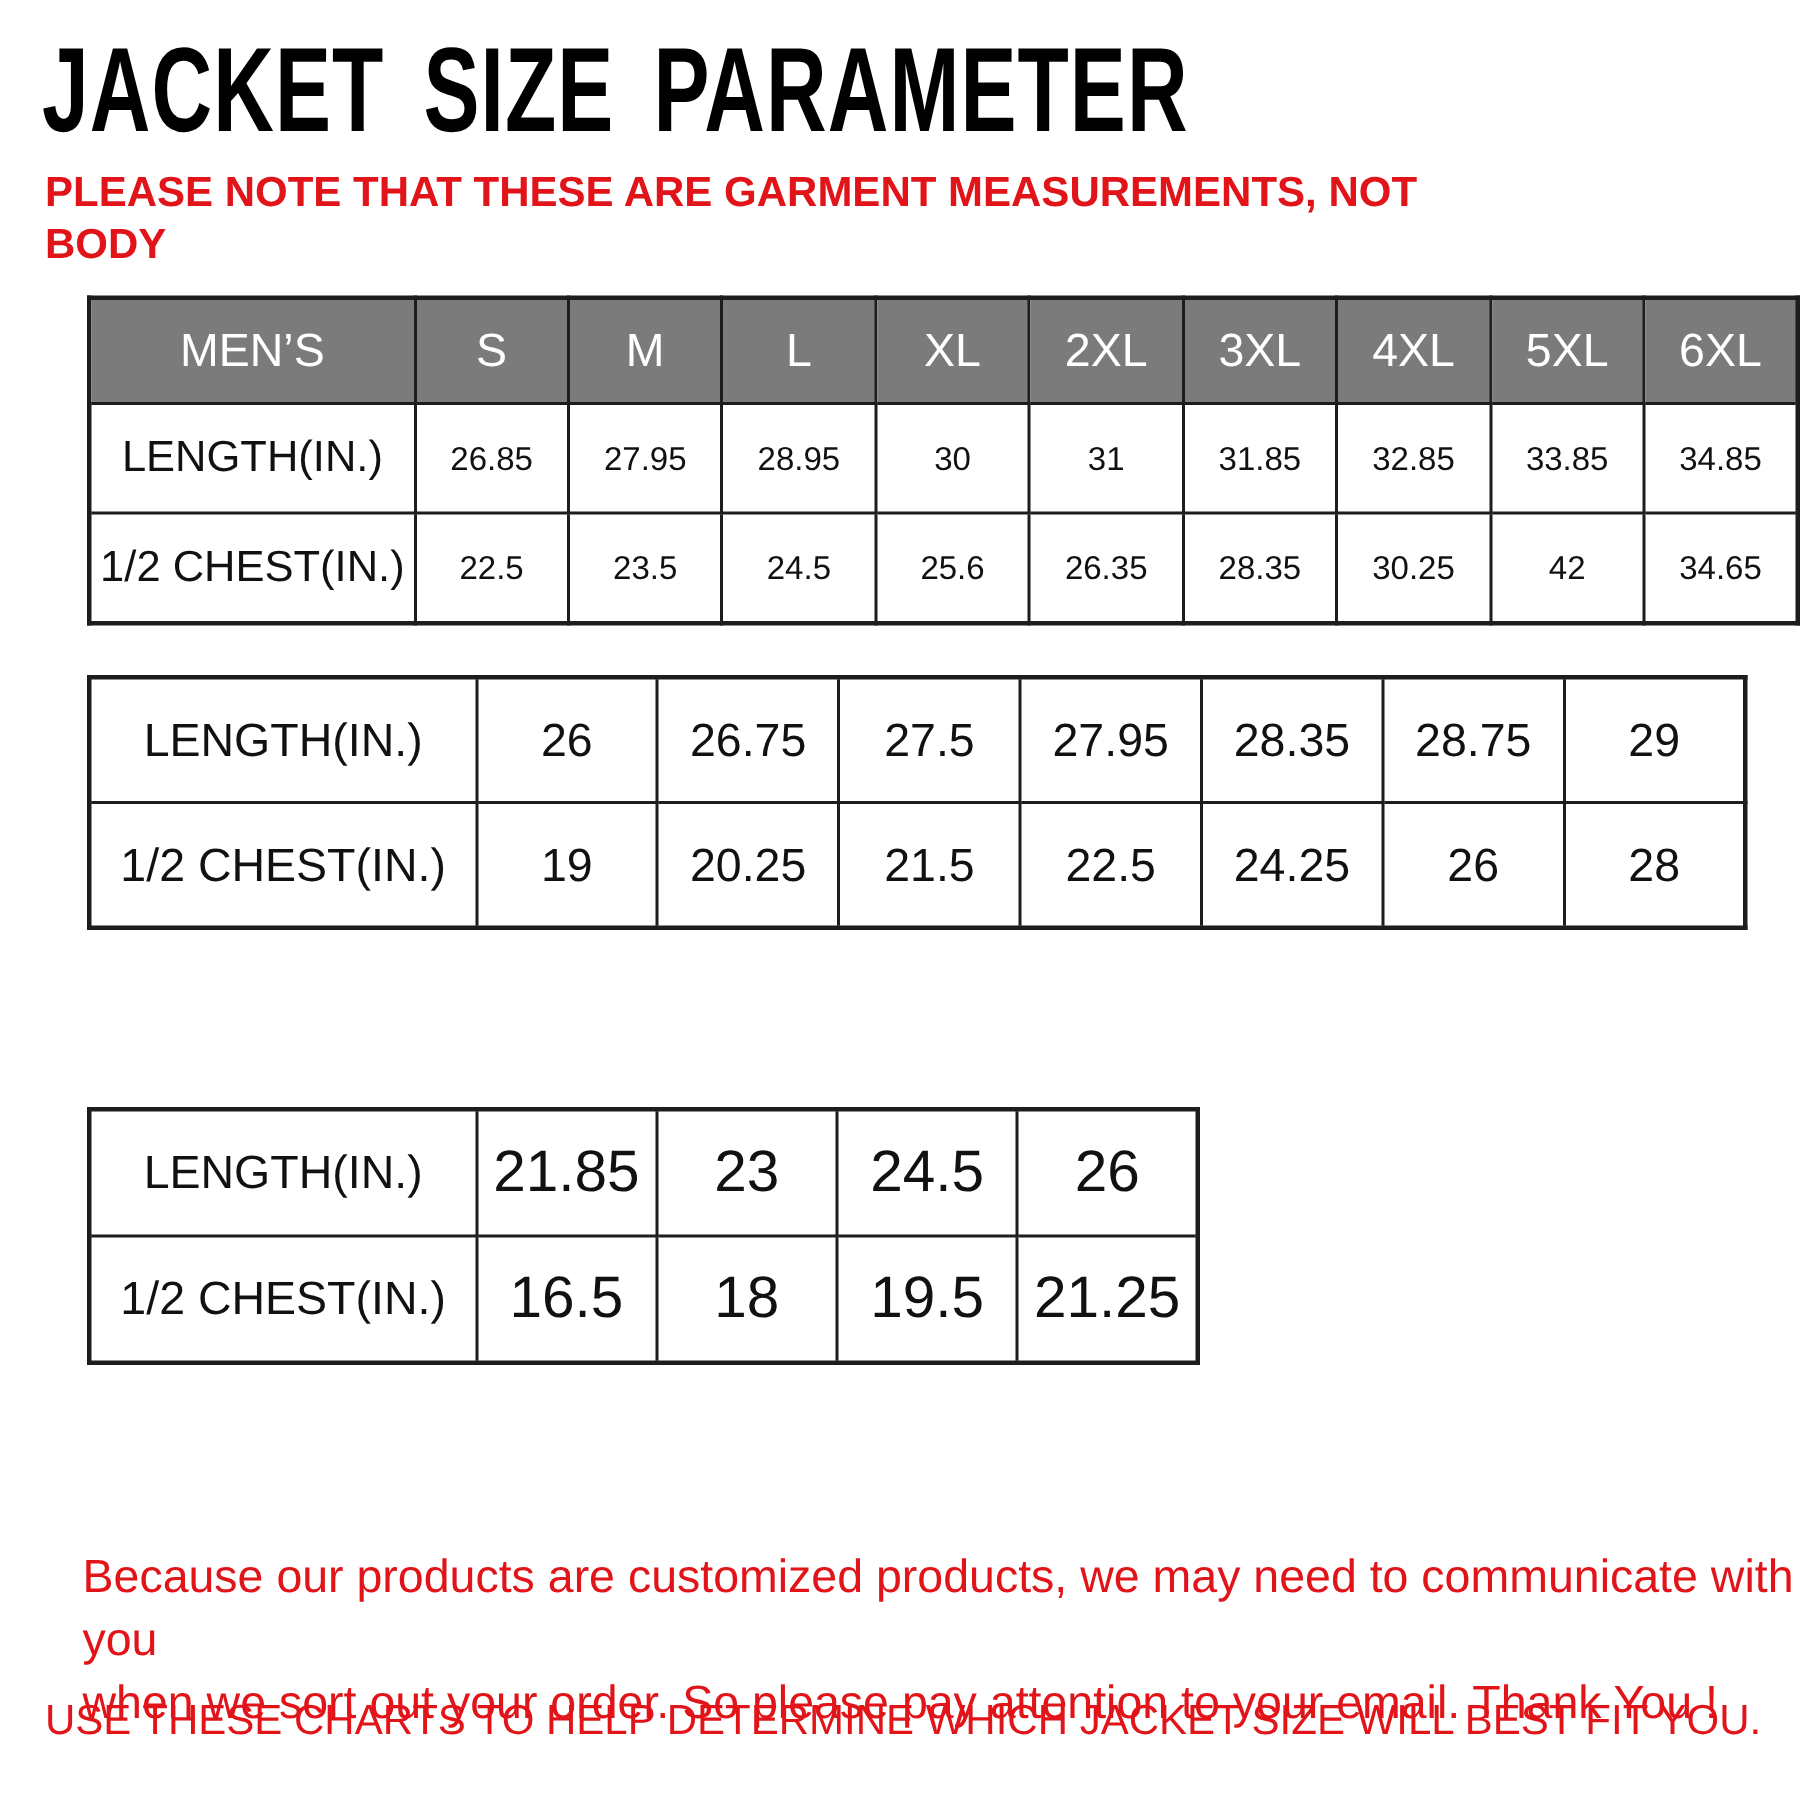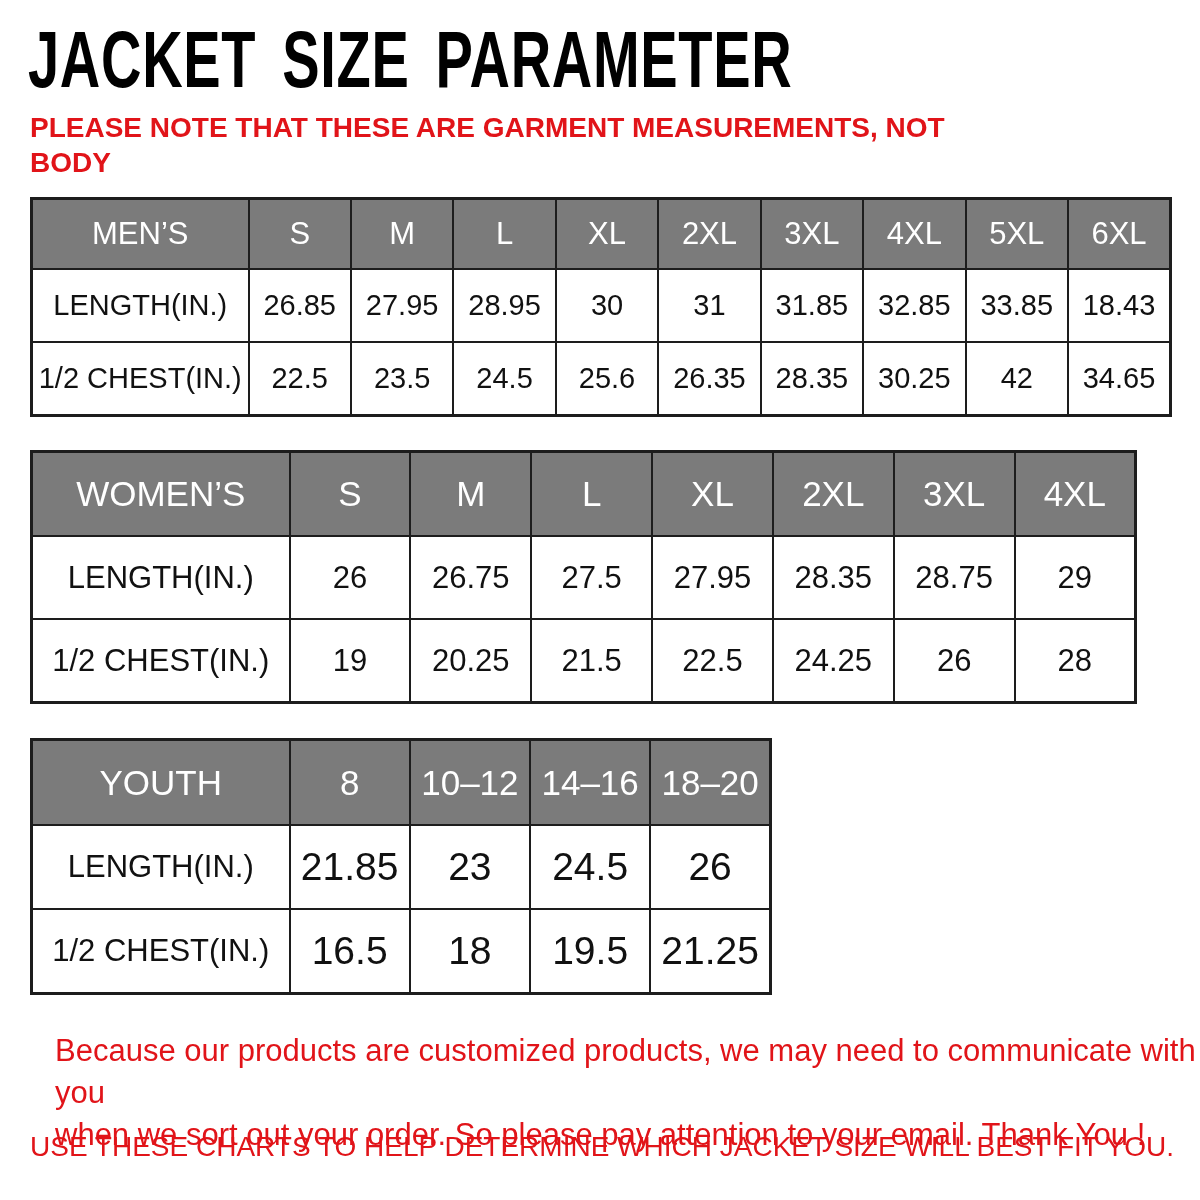--- a/index.html
+++ b/index.html
@@ -14,32 +14,33 @@
     white-space:nowrap;letter-spacing:1px;word-spacing:14px;
     transform:scaleX(0.70);transform-origin:0 0;
   }
   .garment-note{
     position:absolute;left:30px;top:110px;width:960px;
     color:var(--red,#e11419);font-size:28px;line-height:35px;font-weight:700;
   }
   table.size-table{
     position:absolute;border-collapse:collapse;table-layout:fixed;
     border:3px solid var(--border,#1d1d1d);
+    margin-left:28px;
   }
   table.size-table th,table.size-table td{
     border:2px solid var(--border,#1d1d1d);
     text-align:center;vertical-align:middle;padding:0;overflow:hidden;
   }
   table.size-table tr.head th{
     background:var(--header-bg,#7b7b7b);color:#fff;font-weight:400;
   }
   
   .mens{left:30px;top:197px;width:1142px;}
   .mens tr.head th{height:68px;font-size:31px;}
-  .mens td{height:71px;font-size:29px;}
+  .mens td{height:71px;font-size:22px;}
   
   .womens{left:30px;top:450px;width:1107px;}
   .womens tr.head th{height:82px;font-size:35px;}
   .womens td{height:81px;font-size:31px;}
   
   .youth{left:30px;top:738px;width:742px;}
   .youth tr.head th{height:83px;font-size:35px;}
   .youth td{height:82px;font-size:39px;}
   td.label-cell{font-size:29px;}
   .womens td.label-cell,.youth td.label-cell{font-size:31px;}
@@ -82,21 +83,21 @@
   <tr>
     <td class="label-cell">LENGTH(IN.)</td>
     <td>26.85</td>
     <td>27.95</td>
     <td>28.95</td>
     <td>30</td>
     <td>31</td>
     <td>31.85</td>
     <td>32.85</td>
     <td>33.85</td>
-    <td>18.43</td>
+    <td>34.85</td>
   </tr>
   <tr>
     <td class="label-cell">1/2 CHEST(IN.)</td>
     <td>22.5</td>
     <td>23.5</td>
     <td>24.5</td>
     <td>25.6</td>
     <td>26.35</td>
     <td>28.35</td>
     <td>30.25</td>
@@ -105,30 +106,20 @@
   </tr>
 </tbody>
   </table>
 
 <table class="size-table womens">
   <colgroup>
       <col style="width:258px">
       <col span="7">
     </colgroup>
   <tbody>
-      <tr class="head">
-    <th>WOMEN’S</th>
-    <th>S</th>
-    <th>M</th>
-    <th>L</th>
-    <th>XL</th>
-    <th>2XL</th>
-    <th>3XL</th>
-    <th>4XL</th>
-  </tr>
   <tr>
     <td class="label-cell">LENGTH(IN.)</td>
     <td>26</td>
     <td>26.75</td>
     <td>27.5</td>
     <td>27.95</td>
     <td>28.35</td>
     <td>28.75</td>
     <td>29</td>
   </tr>
@@ -144,27 +135,20 @@
   </tr>
 </tbody>
   </table>
 
 <table class="size-table youth">
   <colgroup>
       <col style="width:258px">
       <col span="4">
     </colgroup>
   <tbody>
-      <tr class="head">
-    <th>YOUTH</th>
-    <th>8</th>
-    <th>10–12</th>
-    <th>14–16</th>
-    <th>18–20</th>
-  </tr>
   <tr>
     <td class="label-cell">LENGTH(IN.)</td>
     <td>21.85</td>
     <td>23</td>
     <td>24.5</td>
     <td>26</td>
   </tr>
   <tr>
     <td class="label-cell">1/2 CHEST(IN.)</td>
     <td>16.5</td>

